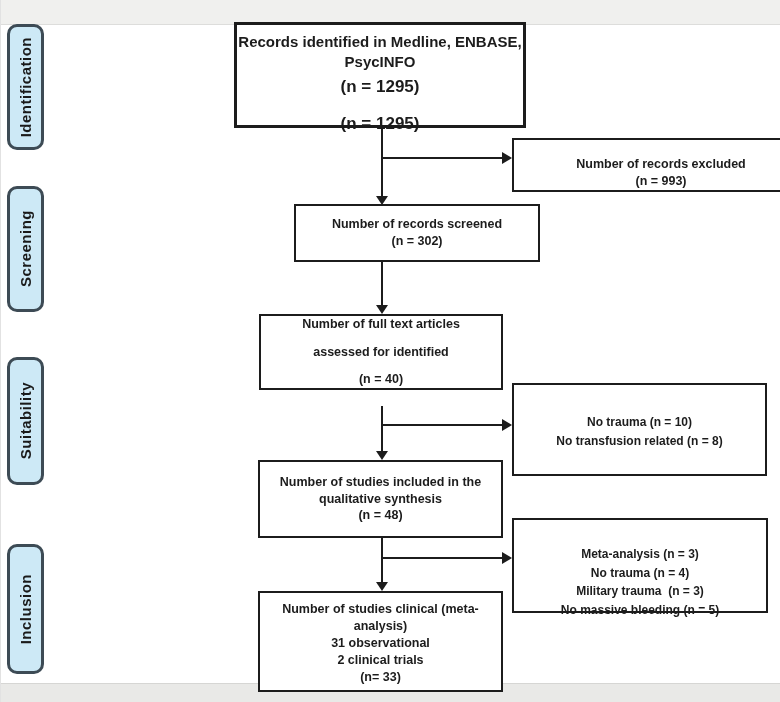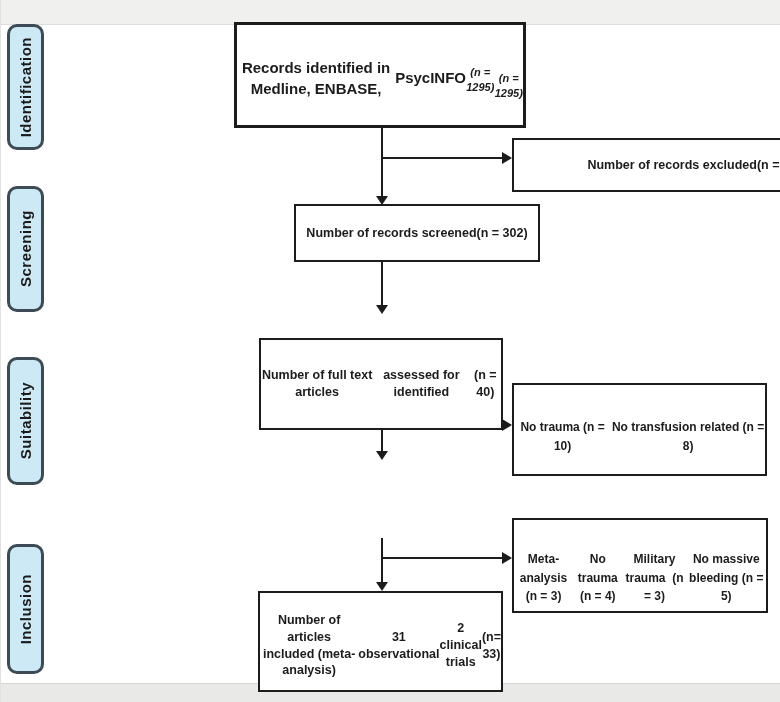--- a/index.html
+++ b/index.html
@@ -39,34 +39,34 @@
     letter-spacing:0.5px;white-space:nowrap;
   }
   .sl-identification{top:24px;height:126px;}
   .sl-screening{top:186px;height:126px;}
   .sl-suitability{top:357px;height:128px;}
   .sl-inclusion{top:544px;height:130px;}
   .box{
     position:absolute;background:#ffffff;
     border:2px solid #1c1c1c;
     box-sizing:border-box;z-index:2;
-    display:flex;flex-direction:row;align-items:center;
+    display:flex;flex-direction:column;align-items:center;
     text-align:center;color:#1c1c1c;
   }
   .t{font-weight:bold;line-height:1.35;white-space:pre-wrap;}
   .lg{font-size:15px;}
   .md{font-size:12.5px;}
-  .sm{font-size:11px;font-style:italic;}
+  .sm{font-size:17px;}
   .mt2{margin-top:3px;}
   .mt14{margin-top:15px;}
   .b-identified{left:233px;top:22px;width:292px;height:106px;border-width:3px;padding-top:7px;}
   .b-excluded{left:511px;top:138px;width:298px;height:54px;justify-content:flex-end;}
   .b-screened{left:257px;top:204px;width:246px;height:58px;justify-content:center;margin-left:36px;}
-  .b-fulltext{left:258px;top:314px;width:244px;height:92px;justify-content:center;margin-top:24px;}
-  .b-reasons1{left:511px;top:383px;width:255px;height:93px;padding-top:15px;}
+  .b-fulltext{left:258px;top:314px;width:244px;height:76px;justify-content:space-between;}
+  .b-reasons1{left:511px;top:383px;width:255px;height:93px;padding-top:28px;}
   .b-qualitative{left:257px;top:460px;width:245px;height:78px;justify-content:center;}
   .b-reasons2{left:511px;top:518px;width:256px;height:95px;padding-top:25px;}
   .b-final{left:257px;top:591px;width:245px;height:101px;padding-top:8px;}
   .rl{font-size:12px;line-height:1.55;}
 </style>
 </head>
 <body>
 
 <div id="stage">
 
@@ -140,28 +140,33 @@
     <div class="t md">Number of full text articles</div>
     <div class="t md">assessed for identified</div>
     <div class="t md">(n = 40)</div>
   </div>
 
   <div class="box b-reasons1">
     <div class="t rl">No trauma (n = 10)</div>
     <div class="t rl">No transfusion related (n = 8)</div>
   </div>
 
+  <div class="box b-qualitative">
+    <div class="t md">Number of studies included in the</div>
+    <div class="t md">qualitative synthesis</div>
+    <div class="t md">(n = 48)</div>
+  </div>
 
   <div class="box b-reasons2">
     <div class="t rl">Meta-analysis (n = 3)</div>
     <div class="t rl">No trauma (n = 4)</div>
     <div class="t rl">Military trauma  (n = 3)</div>
     <div class="t rl">No massive bleeding (n = 5)</div>
   </div>
 
   <div class="box b-final">
-    <div class="t md">Number of articles included (meta-analysis)</div>
+    <div class="t md">Number of studies clinical (meta-analysis)</div>
     <div class="t md">31 observational</div>
     <div class="t md">2 clinical trials</div>
     <div class="t md">(n= 33)</div>
   </div>
 
 </div>
 
 </body></html>

